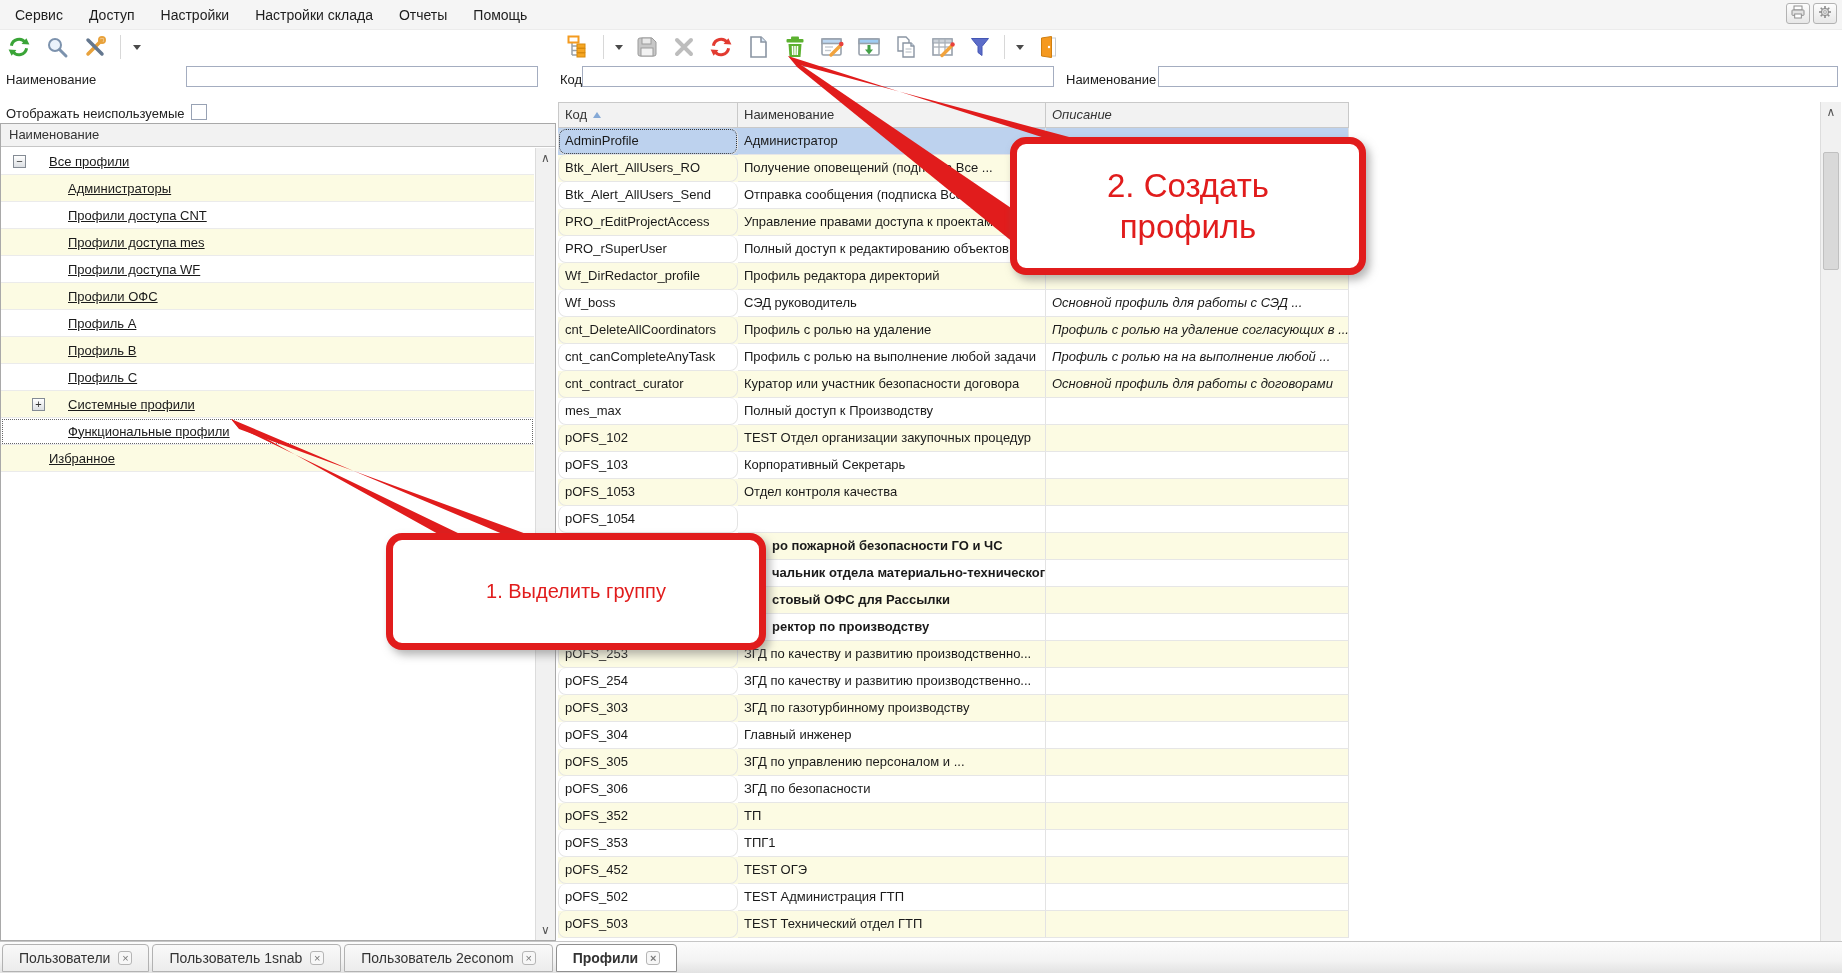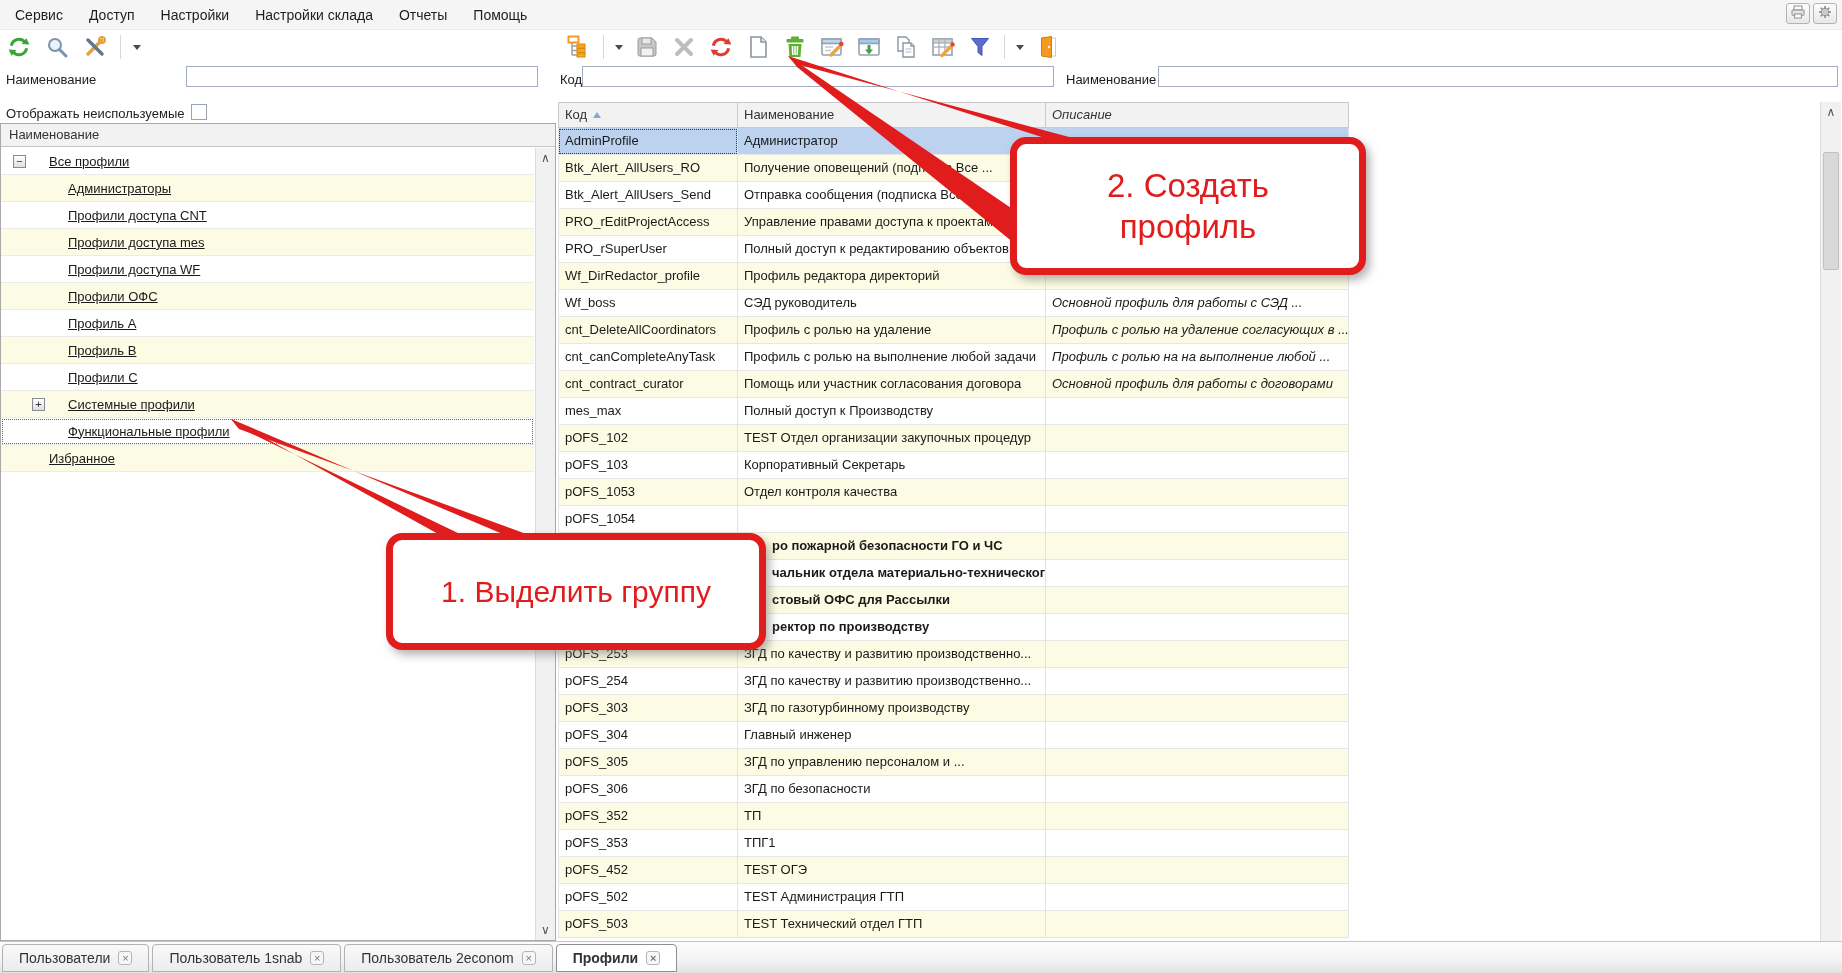--- a/index.html
+++ b/index.html
@@ -52,39 +52,39 @@
   
   .table-header { left:558px; top:102px; height:26px; display:flex; }
   .th { height:26px; background:#f2f2f2; border:1px solid #c9c9c9; border-left:none; font-size:13px; color:#333; line-height:24px; padding-left:6px; display:flex; align-items:center; gap:6px; }
   .th:first-child { border-left:1px solid #c9c9c9; }
   .col-code { width:180px; } .col-name { width:308px; } .col-desc { width:303px;font-style:italic; }
   .sort-arrow { width:0; height:0; border-left:4px solid transparent; border-right:4px solid transparent; border-bottom:6px solid #85a9d6; }
   .table-rows { left:558px; top:128px; width:791px; height:812px; overflow:hidden; }
   .drow { height:27px; display:flex; }
   .drow:nth-child(even) { background:#fcfbe3; }
   .dcell { height:27px; border-right:1px solid #e3e3e3; border-bottom:1px solid #e6e6e6; font-size:13px; line-height:26px; padding-left:6px; white-space:nowrap; overflow:hidden; }
-  .dcell:first-child { border-left:1px solid #e3e3e3; }
+  .dcell:first-child { border-left:1px solid #e3e3e3;border-radius:8px; }
   .drow.selected { background:#bdd2ee; }
   .drow.selected .dcell:first-child { outline:1px dotted #333; outline-offset:-2px; }
   .drow.covered .col-name.dcell { padding-left:34px;font-weight:bold; }
 
   .right-scrollbar { left:1820px; top:102px; width:21px; height:858px; background:#f1f1f1; border-left:1px solid #ddd; }
   .right-scrollbar .thumb { position:absolute; left:2px; top:50px; width:16px; height:118px; background:#d9d9d9; border:1px solid #c0c0c0; border-radius:2px; }
 
   
   .bottom-bar { left:0; top:941px; width:1842px; height:32px; border-top:1px solid #c6c6c6; background:linear-gradient(180deg,#fcfcfc 0%,#f3f3f3 60%,#e2e2e2 100%); }
   .tabs { display:flex; gap:3px; padding:2px 0 0 2px; }
   .tab { height:28px; display:flex; align-items:center; padding:0 16px; border:1px solid #b2b2b2; border-radius:4px 4px 0 0; background:linear-gradient(#f9f9f9,#ececec); font-size:14px; color:#333; cursor:default; }
   .tab.active { background:#fff; font-weight:bold; border-color:#8f8f8f; }
   .tab-close { width:14px; height:14px; margin-left:8px; border:1px solid #b5b5b5; border-radius:3px; background:#f7f7f7; color:#777; font-size:11px; line-height:12px; text-align:center; }
 
   
   .arrows { left:0; top:0; width:1842px; height:973px; z-index:40; pointer-events:none; }
   .callout { z-index:41; background:#fff; border:7px solid #e11c1c; border-radius:16px; box-shadow:4px 5px 8px rgba(110,110,110,.5); display:flex; flex-direction:column; align-items:center; justify-content:center; color:#e11c1c; }
-  .callout1 { left:386px; top:533px; width:380px; height:117px; font-size:30px;justify-content:center; }
+  .callout1 { left:386px; top:533px; width:380px; height:117px; font-size:20px;justify-content:center; }
   .callout2 { left:1010px; top:137px; width:356px; height:138px; font-size:33px; line-height:41px;text-align:right; }
 </style>
 </head>
 <body>
 
 <div class="abs menubar">
   <div id="menu-items" style="display:flex;">
       <div class="menu-item">Сервис</div>
       <div class="menu-item">Доступ</div>
       <div class="menu-item">Настройки</div>
@@ -176,21 +176,21 @@
       <div class="trow lvl1">
         <span class="exp empty"></span>
         <span class="tlabel">Профиль A</span>
       </div>
       <div class="trow lvl1">
         <span class="exp empty"></span>
         <span class="tlabel">Профиль B</span>
       </div>
       <div class="trow lvl1">
         <span class="exp empty"></span>
-        <span class="tlabel">Профили C</span>
+        <span class="tlabel">Профиль C</span>
       </div>
       <div class="trow lvl1">
         <span class="exp">+</span>
         <span class="tlabel">Системные профили</span>
       </div>
       <div class="trow lvl1 focused">
         <span class="exp empty"></span>
         <span class="tlabel">Функциональные профили</span>
       </div>
       <div class="trow lvl0">
@@ -367,21 +367,21 @@
       <div class="dcell col-name">Профиль с ролью на удаление</div>
       <div class="dcell col-desc">Профиль с ролью на удаление согласующих в ...</div>
     </div>
     <div class="drow">
       <div class="dcell col-code">cnt_canCompleteAnyTask</div>
       <div class="dcell col-name">Профиль с ролью на выполнение любой задачи</div>
       <div class="dcell col-desc">Профиль с ролью на на выполнение любой ...</div>
     </div>
     <div class="drow">
       <div class="dcell col-code">cnt_contract_curator</div>
-      <div class="dcell col-name">Помощь или участник согласования договора</div>
+      <div class="dcell col-name">Куратор или участник безопасности договора</div>
       <div class="dcell col-desc">Основной профиль для работы с договорами</div>
     </div>
     <div class="drow">
       <div class="dcell col-code">mes_max</div>
       <div class="dcell col-name">Полный доступ к Производству</div>
       <div class="dcell col-desc"></div>
     </div>
     <div class="drow">
       <div class="dcell col-code">pOFS_102</div>
       <div class="dcell col-name">TEST Отдел организации закупочных процедур</div>

